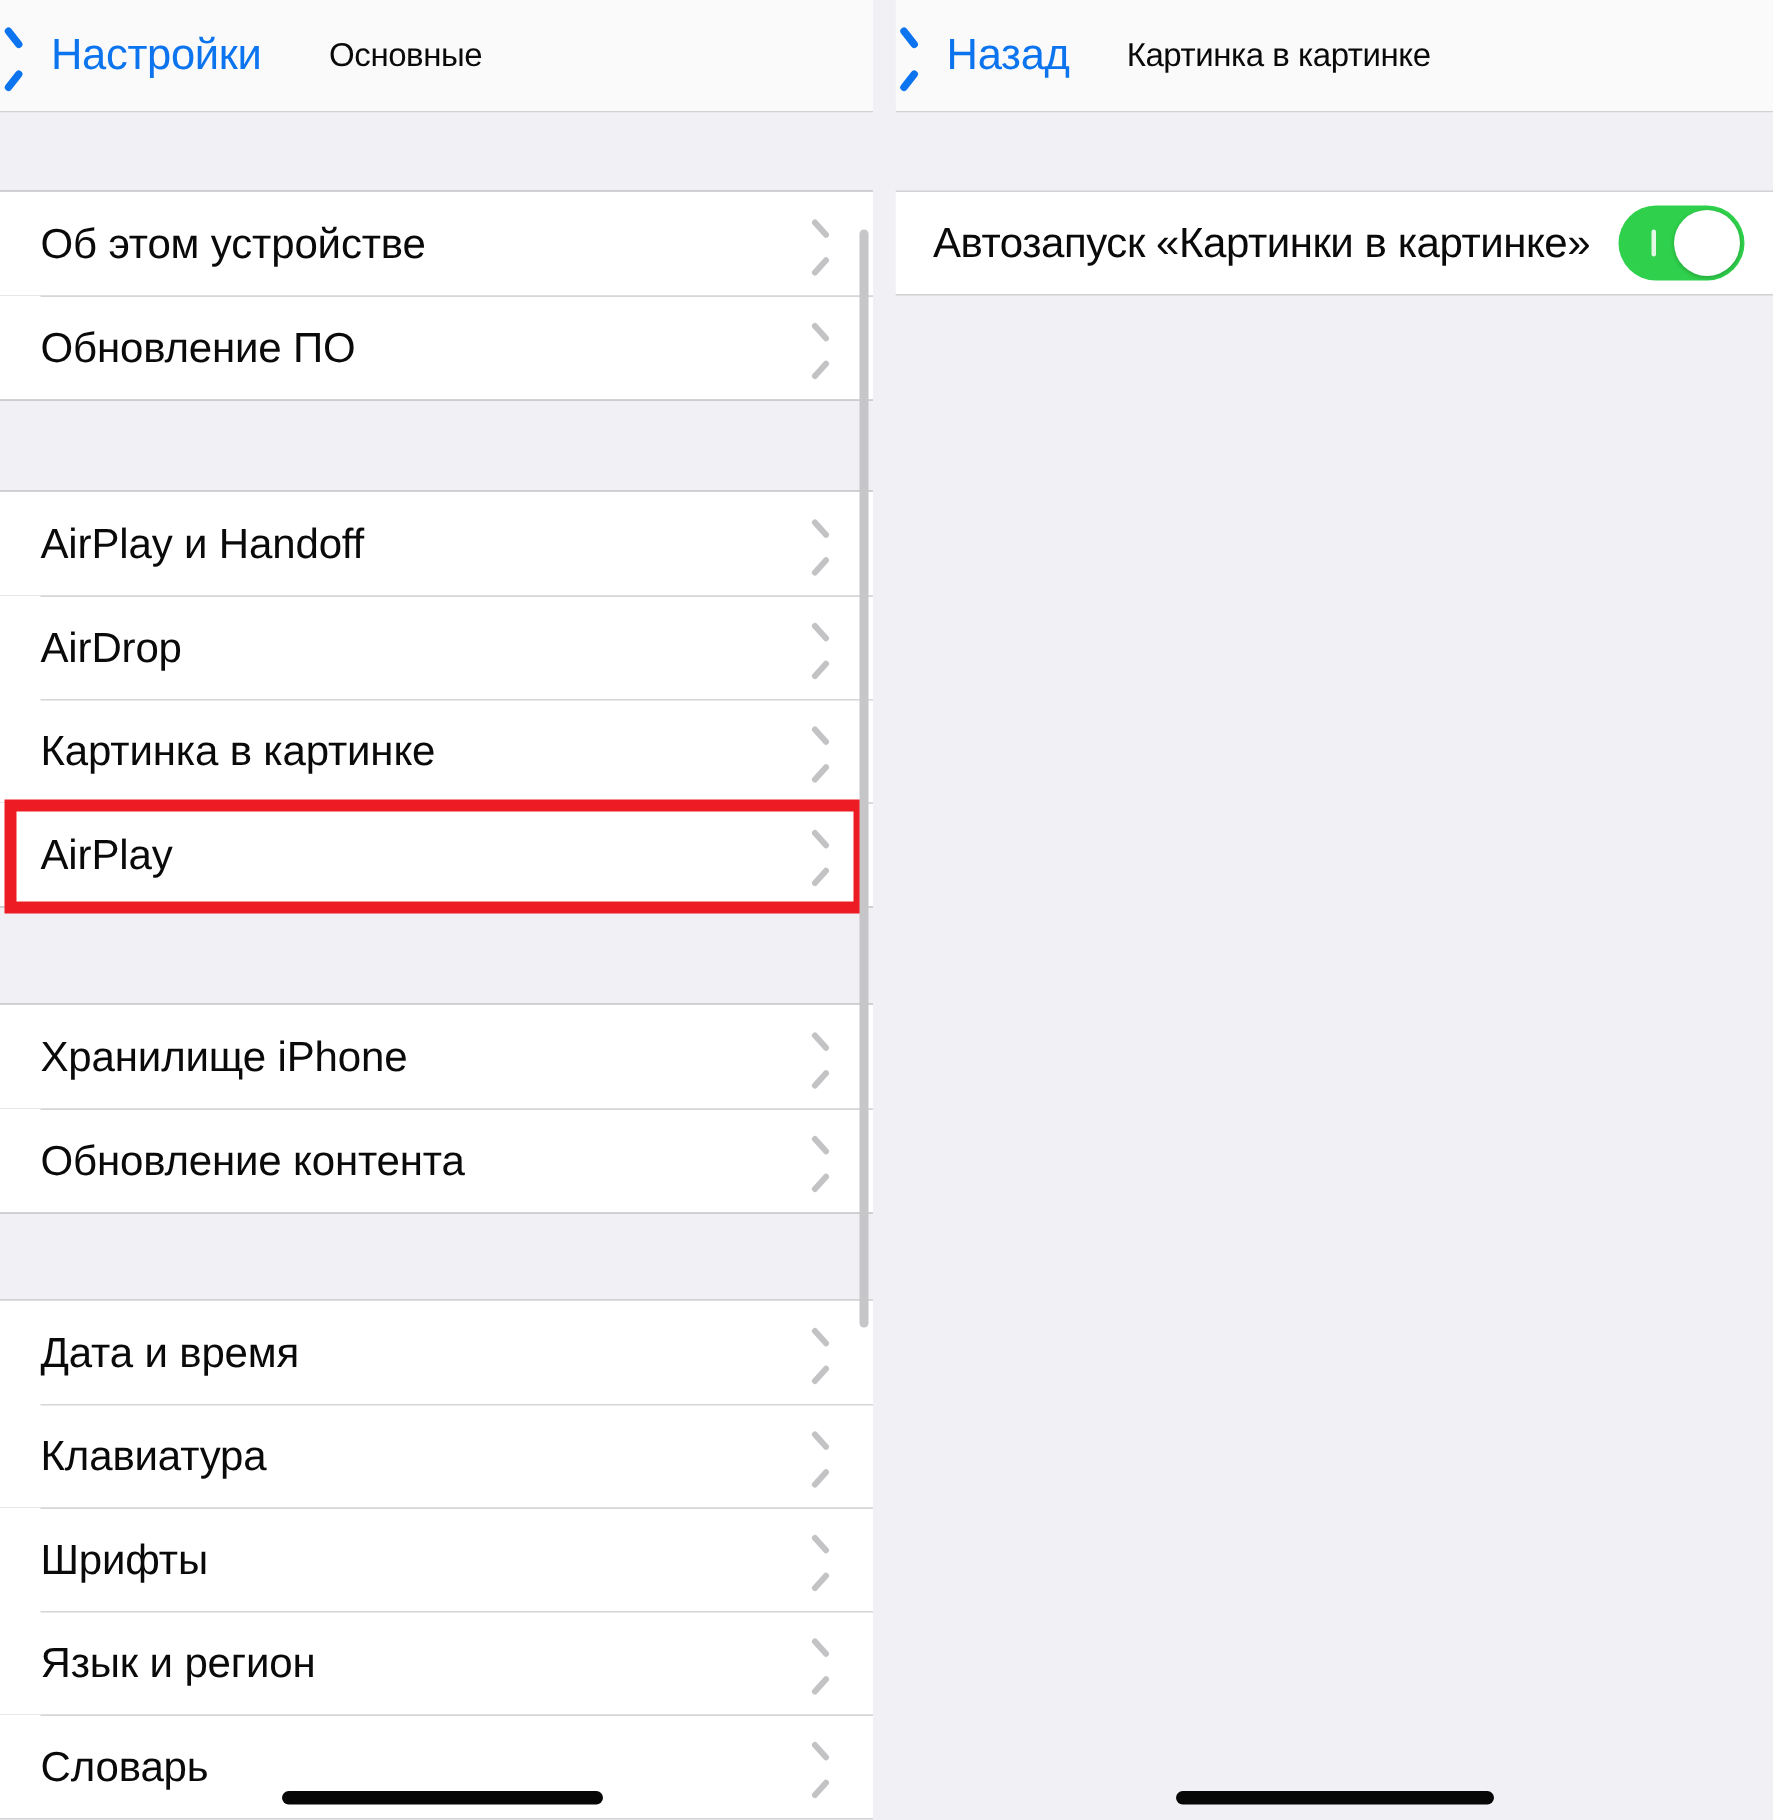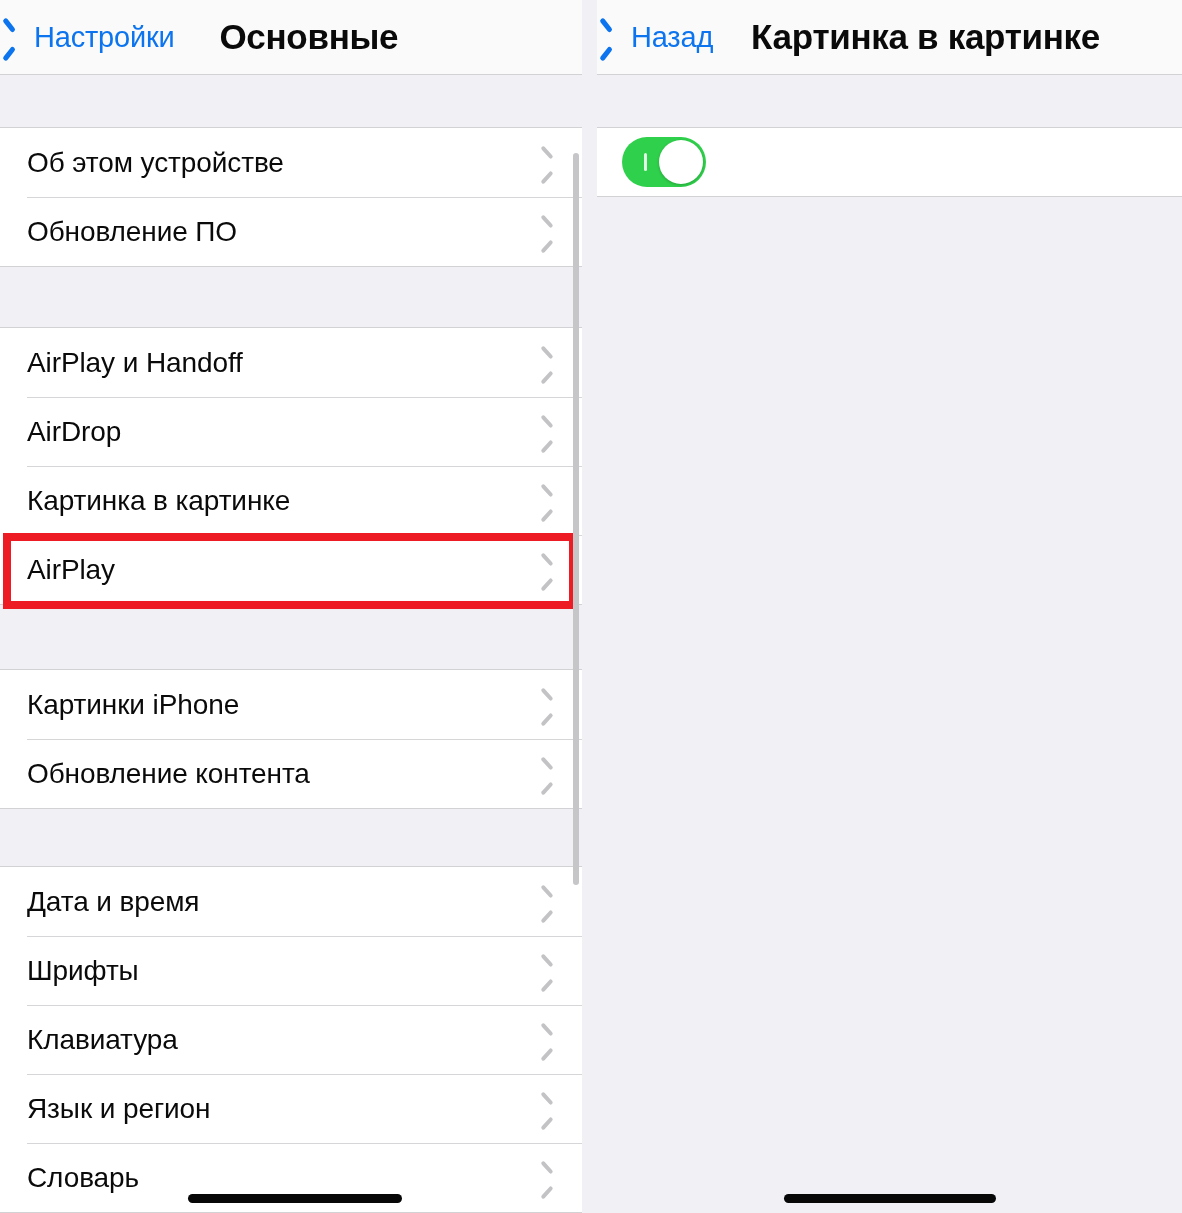--- a/index.html
+++ b/index.html
@@ -65,22 +65,22 @@
     left: 2px;
     width: 16px;
     height: 5px;
     background: #0B74EE;
     border-radius: 3px;
   }
   .chev-left::before { top: 5px;  transform: rotate(-128deg); transform-origin: left center; }
   .chev-left::after  { top: 21px; transform: rotate(128deg);  transform-origin: left center; }
 
   .nav-title {
-    font-size: 35px;
-    font-weight: bold;
+    font-size: 22px;
+    font-weight: normal;
     color: #0A0A0A;
     letter-spacing: -0.3px;
     white-space: nowrap;
   }
   .nav-title.left-title  { margin-left: 45px; }
   .nav-title.right-title { margin-left: 38px; }
 
   
   .scroll-body {
     position: relative;
@@ -282,42 +282,42 @@
         <div class="row">
           <span class="row-label">AirPlay</span>
           <span class="chev-right"></span>
         </div>
       </div>
 
       <div class="gap-64"></div>
 
       <div class="group">
         <div class="row">
-          <span class="row-label">Картинки iPhone</span>
+          <span class="row-label">Хранилище iPhone</span>
           <span class="chev-right"></span>
         </div>
         <div class="row">
           <span class="row-label">Обновление контента</span>
           <span class="chev-right"></span>
         </div>
       </div>
 
       <div class="gap-57"></div>
 
       <div class="group">
         <div class="row">
           <span class="row-label">Дата и время</span>
           <span class="chev-right"></span>
         </div>
         <div class="row">
+          <span class="row-label">Клавиатура</span>
+          <span class="chev-right"></span>
+        </div>
+        <div class="row">
           <span class="row-label">Шрифты</span>
-          <span class="chev-right"></span>
-        </div>
-        <div class="row">
-          <span class="row-label">Клавиатура</span>
           <span class="chev-right"></span>
         </div>
         <div class="row">
           <span class="row-label">Язык и регион</span>
           <span class="chev-right"></span>
         </div>
         <div class="row">
           <span class="row-label">Словарь</span>
           <span class="chev-right"></span>
         </div>
@@ -338,20 +338,21 @@
         <span>Назад</span>
       </div>
       <div class="nav-title right-title">Картинка в картинке</div>
     </div>
 
     <div class="scroll-body">
       <div class="gap-52"></div>
 
       <div class="group">
         <div class="toggle-row">
+          <span class="toggle-label">Автозапуск «Картинки в картинке»</span>
           <span class="switch">
             <span class="on-mark"></span>
             <span class="knob"></span>
           </span>
         </div>
       </div>
 
     </div>
 
     <div class="home-indicator"></div>

